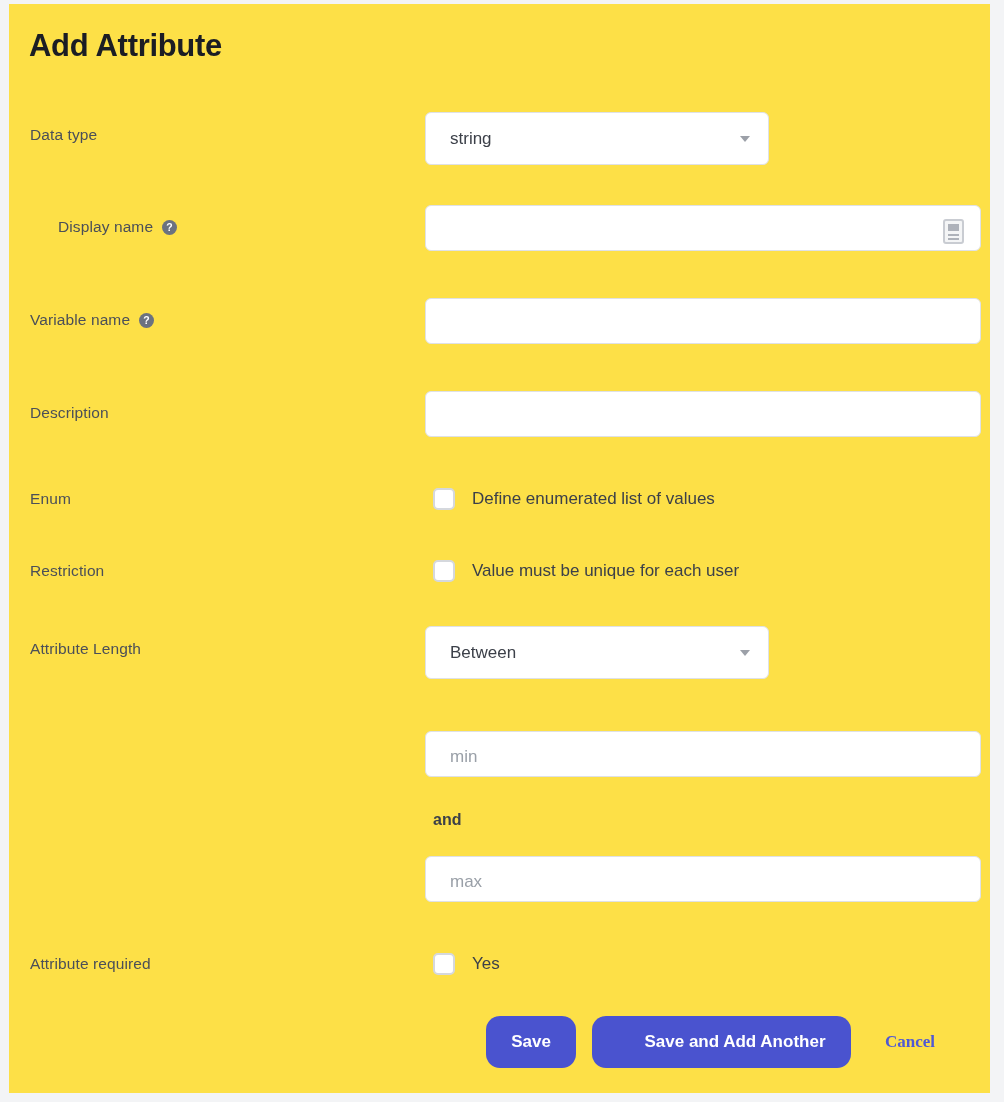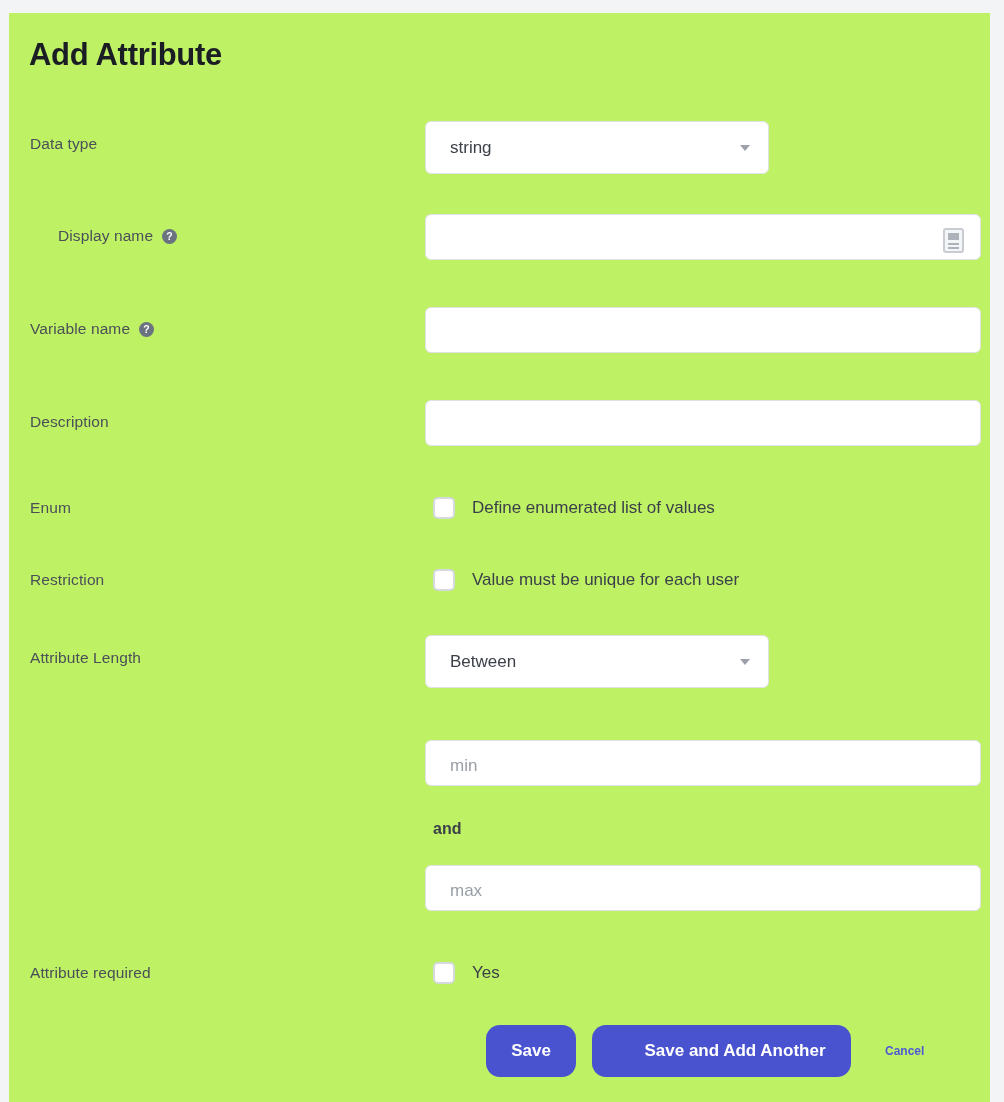--- a/index.html
+++ b/index.html
@@ -15,24 +15,24 @@
   }
   .page {
     position: relative;
     width: 1004px;
     height: 1102px;
     overflow: hidden;
   }
   .card {
     position: absolute;
     left: 9px;
-    top: 13px;
+    top: 4px;
     width: 981px;
     height: 1089px;
-    background: #bef264;
+    background: #fde047;
     box-sizing: border-box;
   }
   .card-title {
     position: absolute;
     left: 20px;
     top: 24px;
     font-size: 31px;
     font-weight: bold;
     color: #1b1d24;
     letter-spacing: -0.3px;
@@ -206,23 +206,23 @@
   .btn-save-another { left: 583px; width: 259px; padding-left: 27px; }
   .btn-cancel {
     position: absolute;
     top: 0;
     left: 876px;
     height: 52px;
     line-height: 52px;
     background: none;
     border: none;
     color: #4f59d4;
-    font-size: 12px;
-    font-weight: bold;
-    font-family: Liberation Sans, sans-serif;
+    font-size: 17px;
+    font-weight: bold;
+    font-family: Liberation Serif, serif;
     cursor: pointer;
     padding: 0;
   }
 </style>
 </head>
 <body>
 
 <div class="page">
   <div class="card">
 

